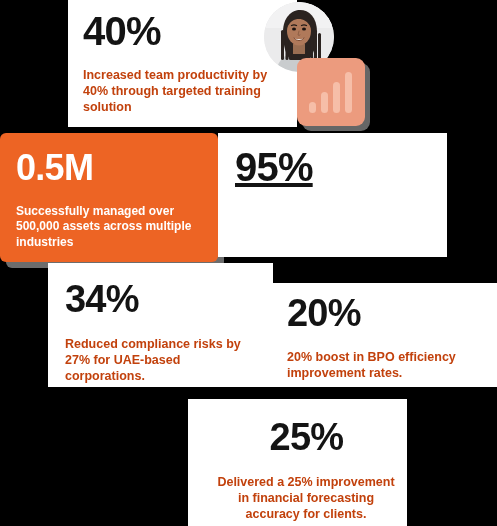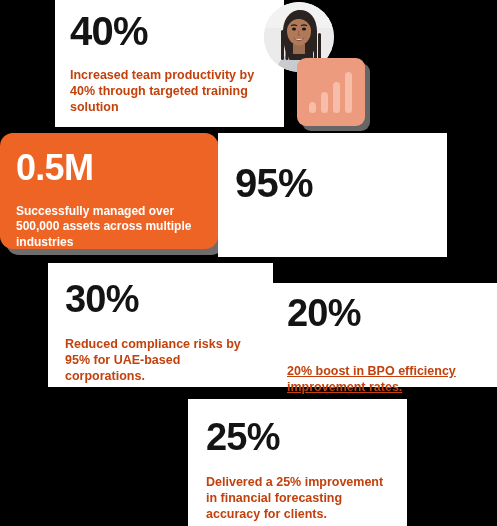--- a/index.html
+++ b/index.html
@@ -34,64 +34,65 @@
   .card-desc {
     font-weight: 600;
     color: #c2410c;
     line-height: 1.28;
     margin: 0;
     white-space: pre-line;
   }
 
   
   #card-40 {
-    left: 55px; top: 0px; width: 229px; height: 127px;
+    left: 68px; top: 0px; width: 229px; height: 127px;
     box-shadow: none;
   }
   #card-40 .card-stat { font-size: 40px; margin: 11px 0 0 15px; }
   #card-40 .card-desc { font-size: 12.5px; margin: 16px 0 0 15px; width: 200px; }
 
   
   #card-05m {
-    left: 0px; top: 133px; width: 218px; height: 116px;
+    left: 0px; top: 133px; width: 218px; height: 129px;
     background: #ED6424;
-    border-radius: 13px;
+    border-radius: 6px;
     box-shadow: 6px 6px 0 0 rgba(128,128,128,0.85);
   }
   #card-05m .card-stat { color: #ffffff; font-size: 36px; margin: 17px 0 0 16px; }
   #card-05m .card-desc { color: #ffffff; font-size: 12px; margin: 18px 0 0 16px; width: 190px; }
 
   
   #card-95 {
     left: 218px; top: 133px; width: 229px; height: 124px;
     box-shadow: none;
   }
-  #card-95 .card-stat { font-size: 40px; margin: 30px 0 0 17px; }
+  #card-95 .card-stat { font-size: 40px; margin: 14px 0 0 17px; text-decoration: underline; }
   #card-95 .card-desc { font-size: 12.5px; margin: 18px 0 0 17px; width: 205px; }
 
   
   #card-30 {
     left: 48px; top: 263px; width: 225px; height: 124px;
     box-shadow: none;
   }
   #card-30 .card-stat { font-size: 38px; margin: 17px 0 0 17px; }
   #card-30 .card-desc { font-size: 12.5px; margin: 18px 0 0 17px; width: 200px; }
 
   
   #card-20 {
     left: 265px; top: 283px; width: 232px; height: 104px;
     box-shadow: none;
   }
   #card-20 .card-stat { font-size: 38px; margin: 11px 8px 0 22px; }
-  #card-20 .card-desc { font-size: 12.5px; margin: 31px 0 0 22px; width: 200px; text-decoration: underline; }
+  #card-20 .card-desc { font-size: 12.5px; margin: 17px 0 0 22px; width: 200px; }
 
   
   #card-25 {
     left: 188px; top: 399px; width: 219px; height: 127px;
     box-shadow: none;
+    text-align: center;
   }
   #card-25 .card-stat { font-size: 38px; margin: 19px 0 0 18px; }
   #card-25 .card-desc { font-size: 12.5px; margin: 18px 0 0 18px; width: 200px; }
 
   
   #avatar {
     position: absolute;
     left: 264px; top: 2px;
     width: 70px; height: 70px;
     border-radius: 50%;
@@ -143,23 +144,23 @@
     <p class="card-desc">Successfully managed over
 500,000 assets across multiple
 industries</p>
   </div>
 
   <div class="card" id="card-95">
     <p class="card-stat">95%</p>
   </div>
 
   <div class="card" id="card-30">
-    <p class="card-stat">30%</p>
+    <p class="card-stat">34%</p>
     <p class="card-desc">Reduced compliance risks by
-95% for UAE-based
+27% for UAE-based
 corporations.</p>
   </div>
 
   <div class="card" id="card-20">
     <p class="card-stat">20%</p>
     <p class="card-desc">20% boost in BPO efficiency
 improvement rates.</p>
   </div>
 
   <div class="card" id="card-25">

